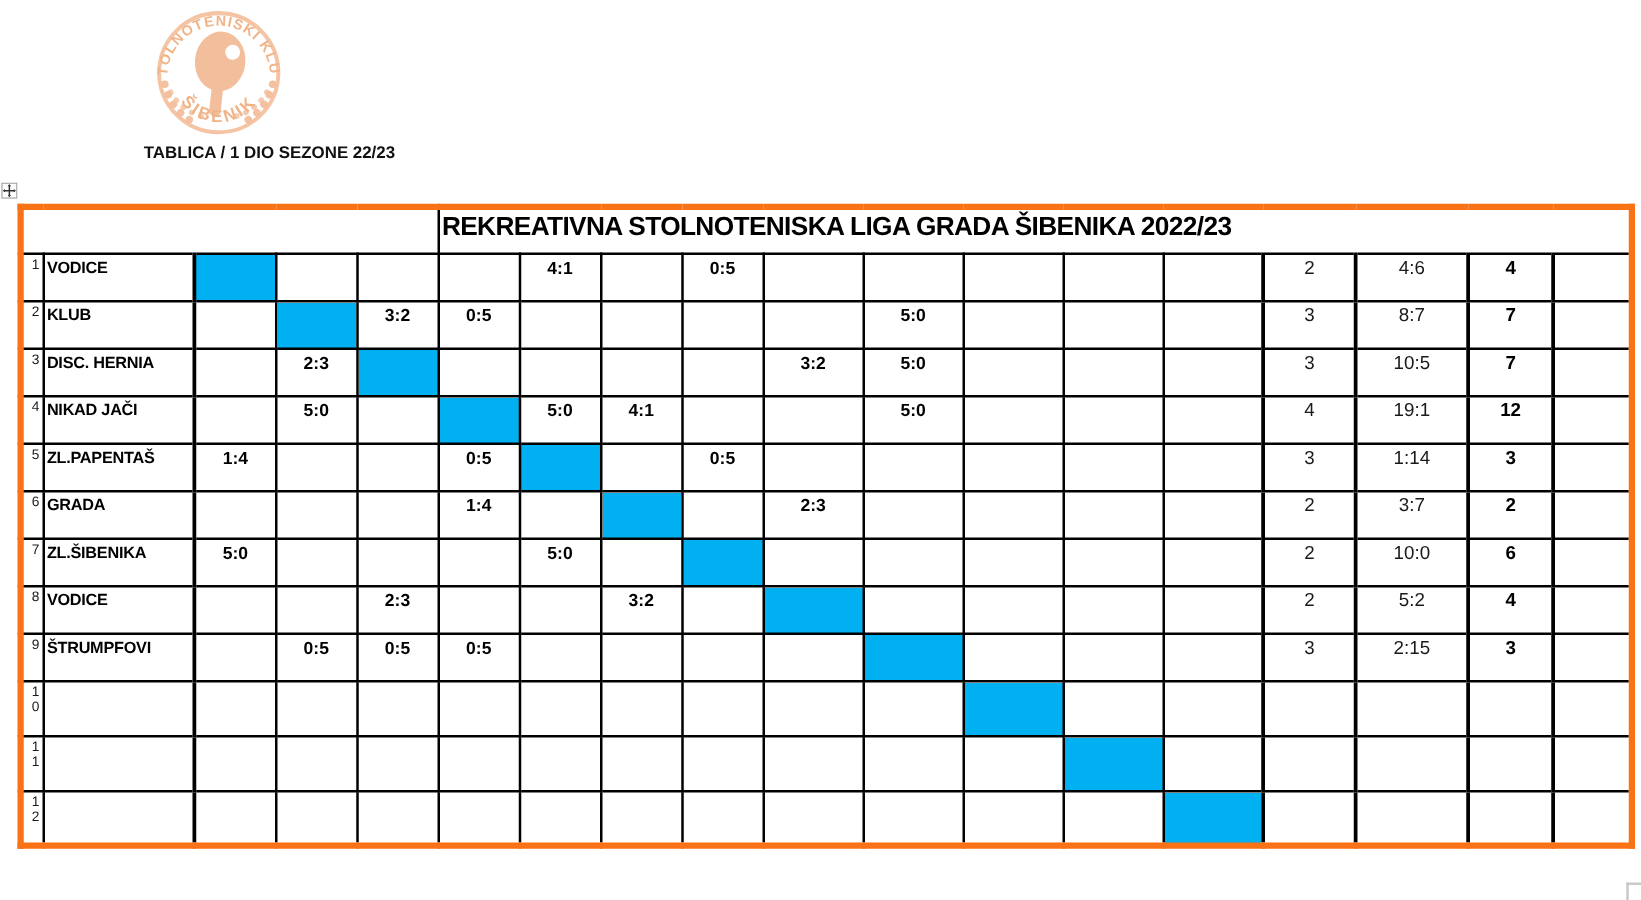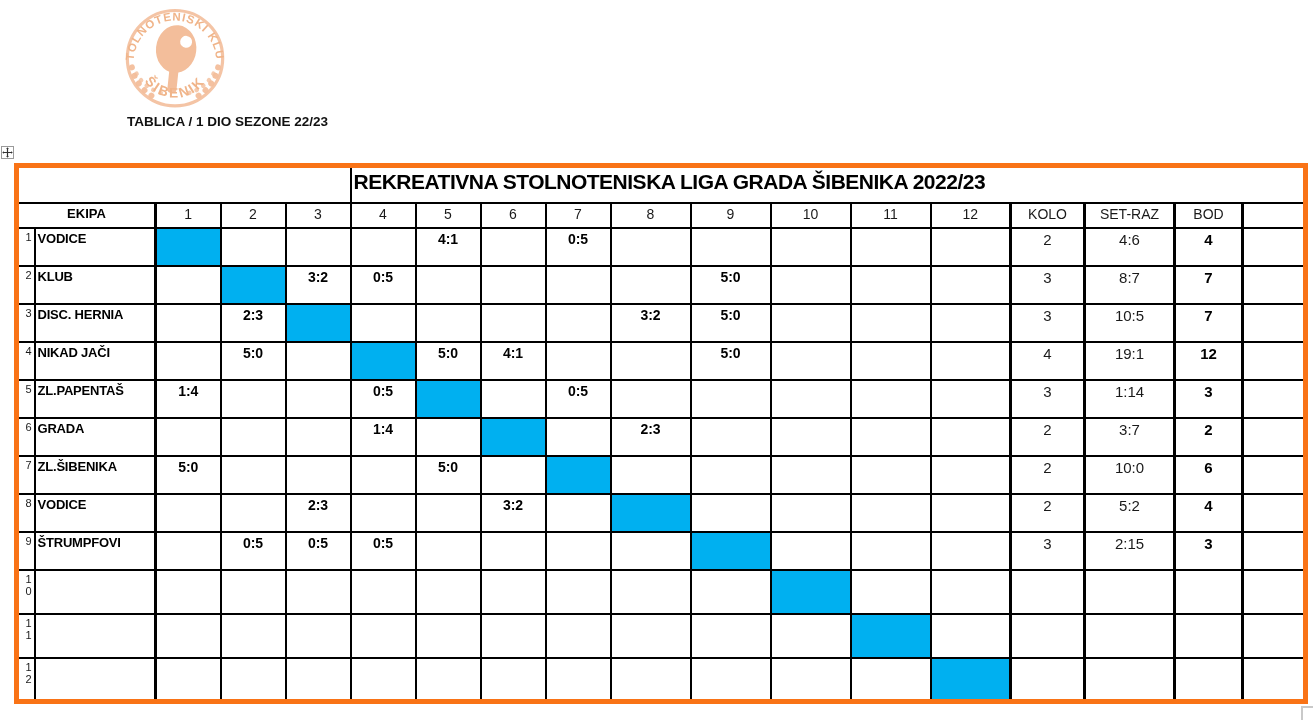--- a/index.html
+++ b/index.html
@@ -4,21 +4,21 @@
 <style>
   html,body{margin:0;padding:0;background:#fff;}
   #canvas{
     position:relative;width:1313px;height:720px;background:#fff;overflow:hidden;
     font-family:"Liberation Sans","DejaVu Sans",sans-serif;color:#000;
   }
   
   #logo{position:absolute;left:119px;top:5px;width:112px;height:110px;}
   
   #subtitle{
-    position:absolute;left:127px;top:114px;font-size:13.5px;font-weight:bold;
+    position:absolute;left:115px;top:114px;font-size:13.5px;font-weight:bold;
     letter-spacing:0px;color:#111;white-space:nowrap;
   }
   
   #move-handle{position:absolute;left:1px;top:146px;width:13px;height:13px;cursor:move;}
   
   #resize-handle{
     position:absolute;left:1301px;top:706px;width:12px;height:14px;
     border-top:2px solid #c9c9c9;border-left:2px solid #c9c9c9;
   }
   
@@ -104,39 +104,20 @@
         <col style="width: 74px;">
         <col style="width: 90px;">
         <col style="width: 68px;">
         <col style="width: 63px;">
       </colgroup>
     <tbody id="league-body">
       <tr class="title-row" style="height:37px;">
         <td colspan="5"></td>
         <td colspan="13" class="title-cell">REKREATIVNA STOLNOTENISKA LIGA GRADA ŠIBENIKA 2022/23</td>
       </tr>
-    <tr style="height: 25px;">
-          <td class="ekipa" colspan="2">EKIPA</td>
-          <td class="hdr thickL">1</td>
-          <td class="hdr">2</td>
-          <td class="hdr">3</td>
-          <td class="hdr">4</td>
-          <td class="hdr">5</td>
-          <td class="hdr">6</td>
-          <td class="hdr">7</td>
-          <td class="hdr">8</td>
-          <td class="hdr">9</td>
-          <td class="hdr">10</td>
-          <td class="hdr">11</td>
-          <td class="hdr">12</td>
-          <td class="hdr thickL">KOLO</td>
-          <td class="hdr thickL">SET-RAZ</td>
-          <td class="hdr thickL">BOD</td>
-          <td class="hdr thickL"></td>
-        </tr>
         <tr style="height: 38px;">
           <td class="num">1</td>
           <td class="team">VODICE</td>
           <td class="score thickL diag"></td>
           <td class="score"></td>
           <td class="score"></td>
           <td class="score"></td>
           <td class="score">4:1</td>
           <td class="score"></td>
           <td class="score">0:5</td>

